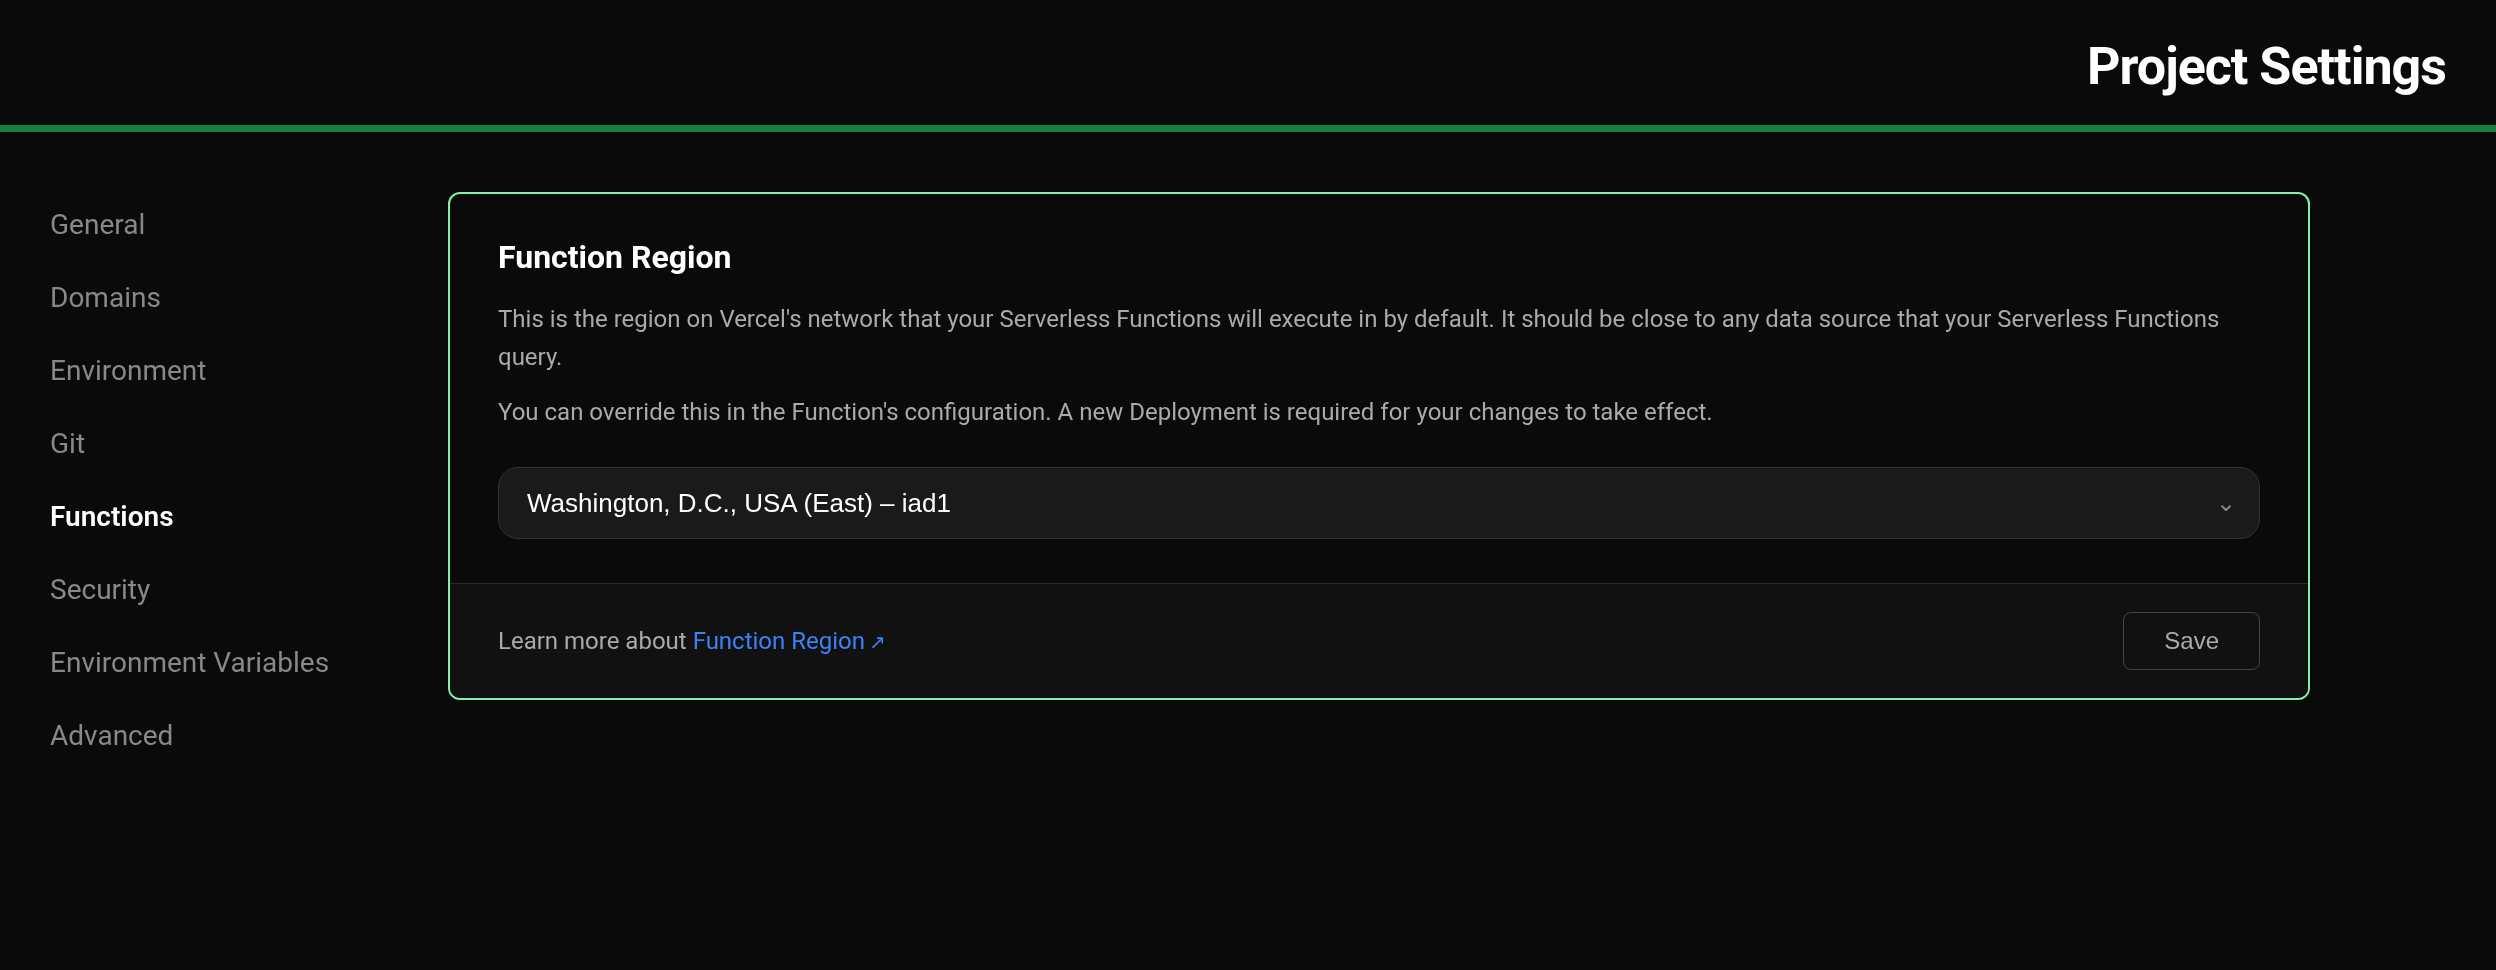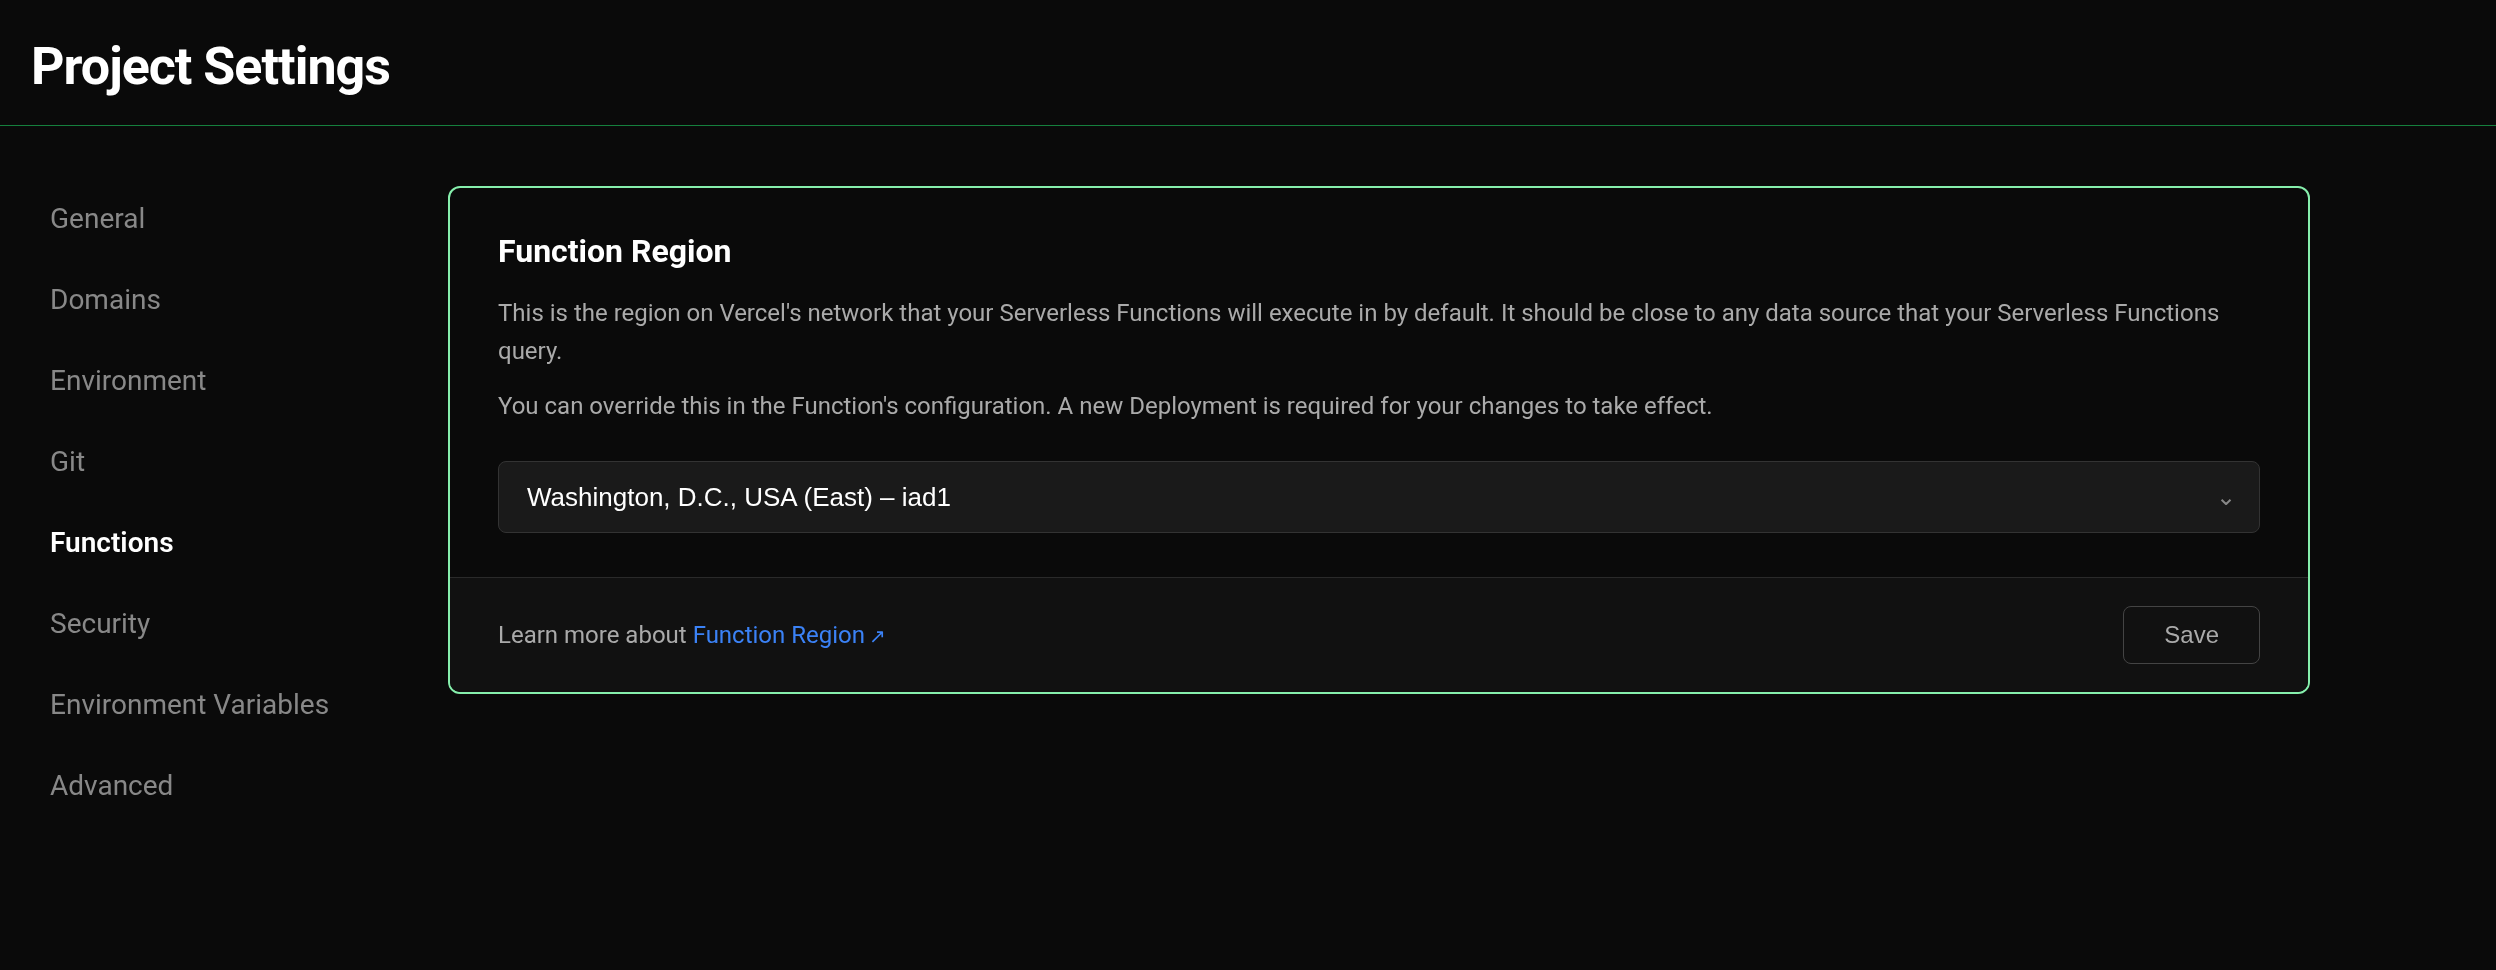--- a/index.html
+++ b/index.html
@@ -10,43 +10,44 @@
 
     body {
       background-color: #0a0a0a;
       color: #ffffff;
       font-family: -apple-system, BlinkMacSystemFont, 'Segoe UI', Roboto, sans-serif;
       min-height: 970px;
       width: 2496px;
     }
 
     .header {
-      padding: 36px 50px 28px 31px;
-      border-bottom: 1px solid #15803d;
+      padding: 36px 50px 28px 78px;
+      border-bottom: 7px solid #15803d;
+      text-align: right;
     }
 
     .header-title {
       font-size: 52px;
       font-weight: 700;
       color: #ffffff;
       letter-spacing: -1px;
     }
 
     .main-layout {
       display: flex;
       padding: 60px 50px 0 50px;
       gap: 80px;
     }
 
     .sidebar {
       width: 280px;
       flex-shrink: 0;
       display: flex;
       flex-direction: column;
-      gap: 16px;
+      gap: 8px;
     }
 
     .sidebar-item {
       padding: 16px 0;
       font-size: 28px;
       color: #888888;
       cursor: pointer;
       transition: color 0.15s;
     }
 
@@ -94,21 +95,21 @@
 
     .select-wrapper {
       position: relative;
       width: 100%;
     }
 
     .region-select {
       width: 100%;
       background-color: #1a1a1a;
       border: 1px solid #333333;
-      border-radius: 8px;
+      border-radius: 20px;
       padding: 20px 48px 20px 28px;
       font-size: 26px;
       color: #ffffff;
       appearance: none;
       -webkit-appearance: none;
       cursor: pointer;
       outline: none;
     }
 
     .select-chevron {

